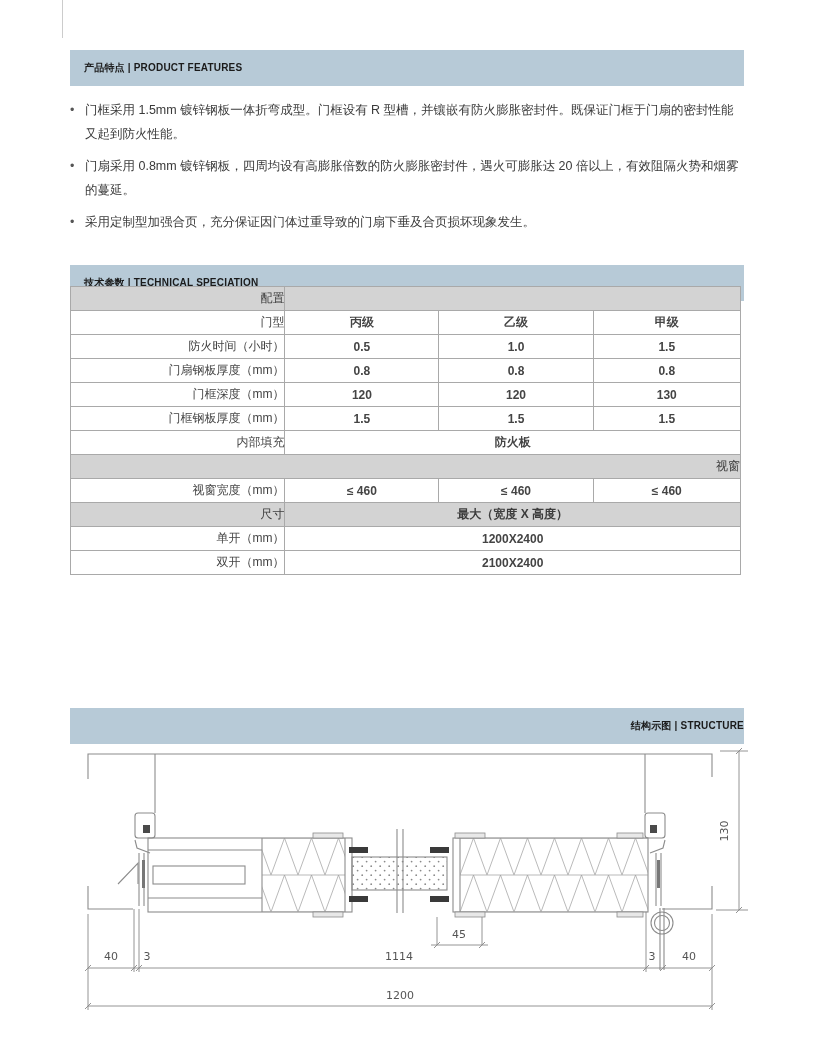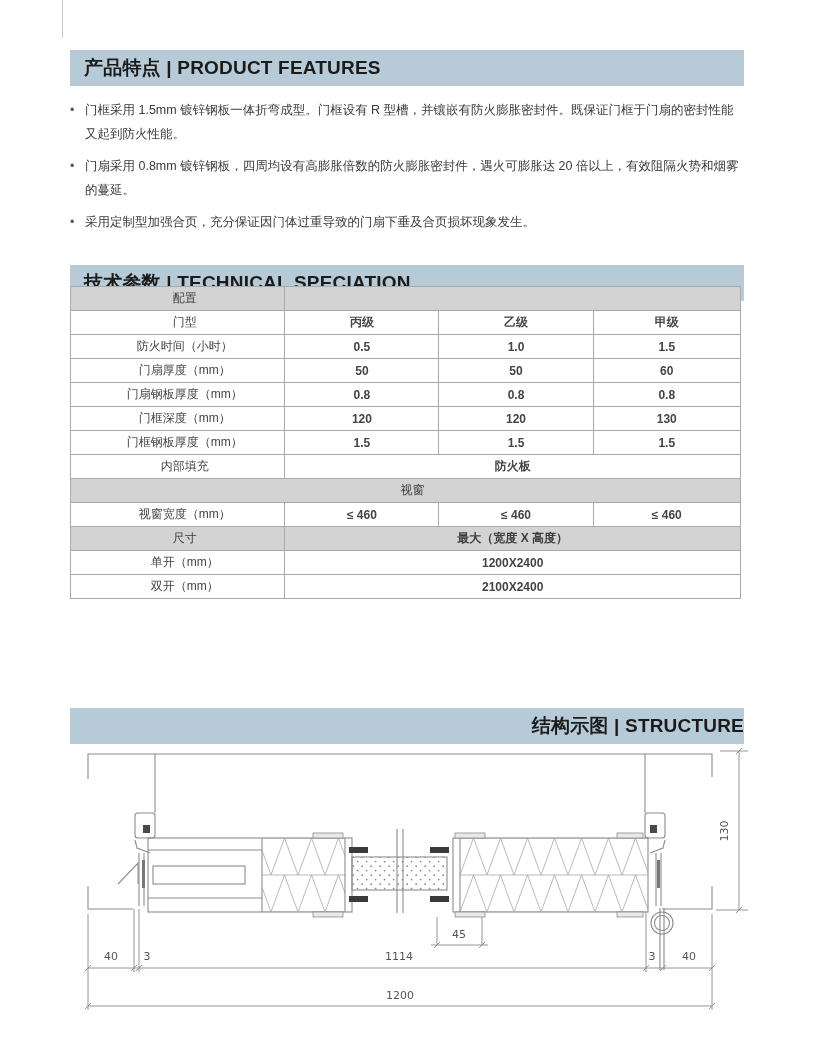--- a/index.html
+++ b/index.html
@@ -1,32 +1,32 @@
 <!DOCTYPE html>
 <html><head>
 <meta charset="utf-8">
 <style>
   html,body{margin:0;padding:0;background:#fff;}
   .page{position:relative;width:814px;height:1056px;background:#ffffff;overflow:hidden;
         font-family:"Liberation Sans","DejaVu Sans",sans-serif;}
   .edge-line{position:absolute;left:62px;top:0;width:1px;height:38px;background:#cccccc;}
   .bar{position:absolute;left:70px;width:674px;height:36px;background:#b7cad7;
        display:flex;align-items:center;padding-left:14px;box-sizing:border-box;
-       font-size:19px;font-weight:bold;color:#1b1b1b;letter-spacing:.2px;}
+       font-size:10px;font-weight:bold;color:#1b1b1b;letter-spacing:.2px;}
   #bar-features{top:50px;}
   #bar-specs{top:247px;margin-top:18px;}
   #bar-structure{top:708px;justify-content:flex-end;}
   .features{position:absolute;left:70px;top:98px;width:676px;}
   .bullet{display:flex;margin-bottom:8px;color:#3a3a3a;font-size:12.5px;line-height:24px;}
   .bullet .dot{width:15px;flex:none;color:#555;}
   .bullet .txt{flex:1;}
   .spec-table{position:absolute;left:70px;top:286px;width:671px;border-collapse:collapse;
               table-layout:fixed;font-size:12px;color:#444;}
   .spec-table td{border:1px solid #a9a9a9;height:23px;padding:0;}
-  .spec-table td.label{text-align:center;padding-left:14px;}
+  .spec-table td.label{text-align:right;padding-left:14px;}
   .spec-table td.val{text-align:center;font-weight:bold;}
   .spec-table tr.sec td{background:#d3d3d3;color:#3c3c3c;}
   .spec-table{border:1px solid #9a9a9a;}
   .drawing{position:absolute;left:70px;top:745px;}
   svg text{font-family:"DejaVu Sans","Liberation Sans",sans-serif;font-size:11px;fill:#555;}
 </style>
 </head>
 <body>
 
 <div class="page">
@@ -74,26 +74,20 @@
           <td class="val">乙级</td>
           <td class="val">甲级</td>
         </tr>
         <tr>
           <td class="label">防火时间（小时）</td>
           <td class="val">0.5</td>
           <td class="val">1.0</td>
           <td class="val">1.5</td>
         </tr>
         <tr>
-          <td class="label">门扇厚度（mm）</td>
-          <td class="val">50</td>
-          <td class="val">50</td>
-          <td class="val">60</td>
-        </tr>
-        <tr>
           <td class="label">门扇钢板厚度（mm）</td>
           <td class="val">0.8</td>
           <td class="val">0.8</td>
           <td class="val">0.8</td>
         </tr>
         <tr>
           <td class="label">门框深度（mm）</td>
           <td class="val">120</td>
           <td class="val">120</td>
           <td class="val">130</td>

